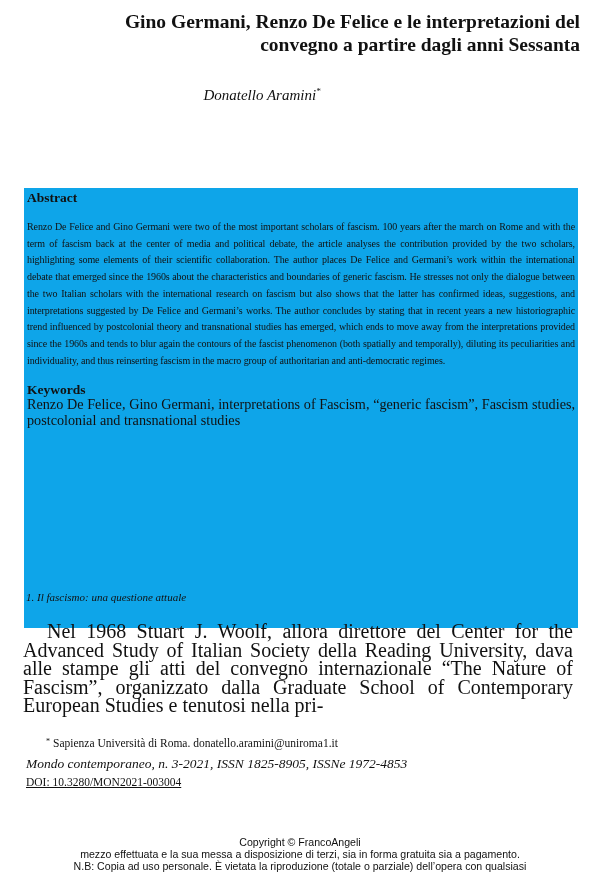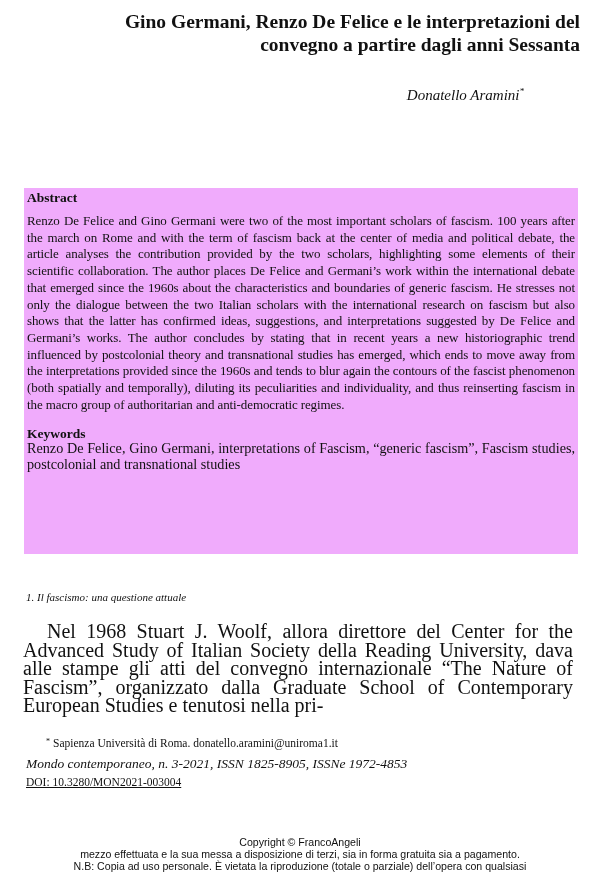--- a/index.html
+++ b/index.html
@@ -6,33 +6,33 @@
     body {
       width: 600px; height: 890px; position: relative; overflow: hidden;
       font-family: "Liberation Serif", "DejaVu Serif", serif; color: #111;
     }
     .title {
       position: absolute; left: 20px; top: 10px; width: 560px;
       text-align: right; font-weight: bold; font-size: 19.5px; line-height: 23px;
       margin: 0;
     }
     .author {
-      position: absolute; left: 0; top: 82px; width: 524px; text-align: right;
+      position: absolute; left: 0; top: 82px; width: 524px; text-align: center;
       font-style: italic; font-size: 15px; line-height: 18px;
     }
     .author sup { font-size: 9px; vertical-align: 6px; }
     .abstract-box {
-      position: absolute; left: 24px; top: 188px; width: 554px; height: 366px;
-      background: #f0abfc;
+      position: absolute; left: 24px; top: 188px; width: 554px; height: 440px;
+      background: #0ea5e9;
     }
     .abs-inner { padding: 0 3px 0 3px; }
     .abs-heading { font-weight: bold; font-size: 13.5px; line-height: 15px; margin-top: 2px; }
     .abs-subtitle { font-style: italic; font-size: 13.5px; line-height: 16px; }
     .abs-body {
-      margin-top: 8px; font-size: 13px; line-height: 16.7px;
+      margin-top: 14px; font-size: 10px; line-height: 16.7px;
       text-align: justify; letter-spacing: -0.1px;
     }
     .kw-heading { font-weight: bold; font-size: 13.5px; line-height: 15px; margin-top: 13px; }
     .kw-body { font-size: 14.2px; line-height: 15.5px; text-align: justify; }
     .section-title {
       position: absolute; left: 26px; top: 588px; font-style: italic; font-size: 11px; line-height: 18px;
     }
     .body-text {
       position: absolute; left: 23px; top: 622px; width: 550px;
       font-size: 20px; line-height: 18.5px; text-align: justify; text-indent: 24px;

